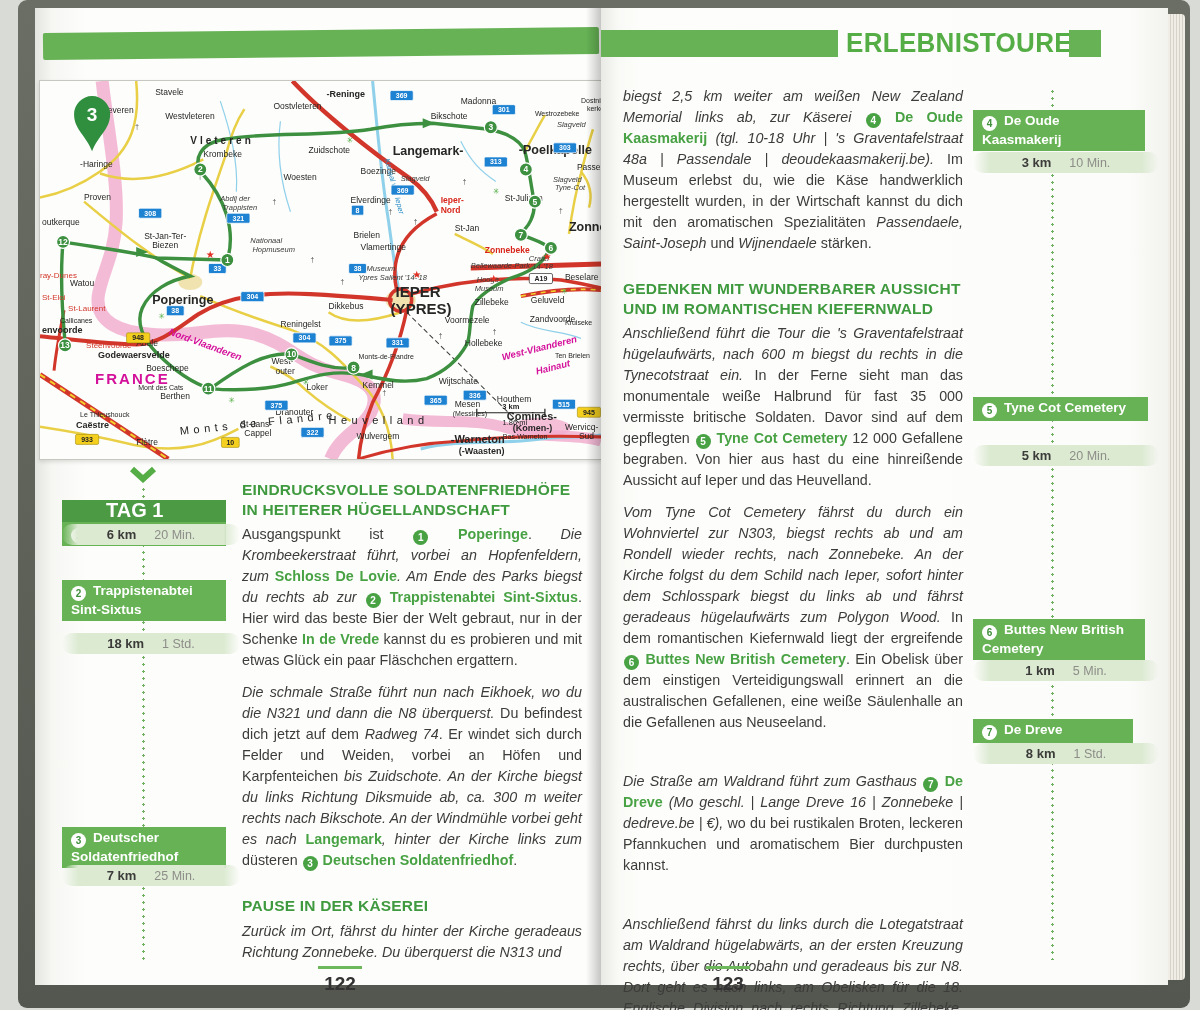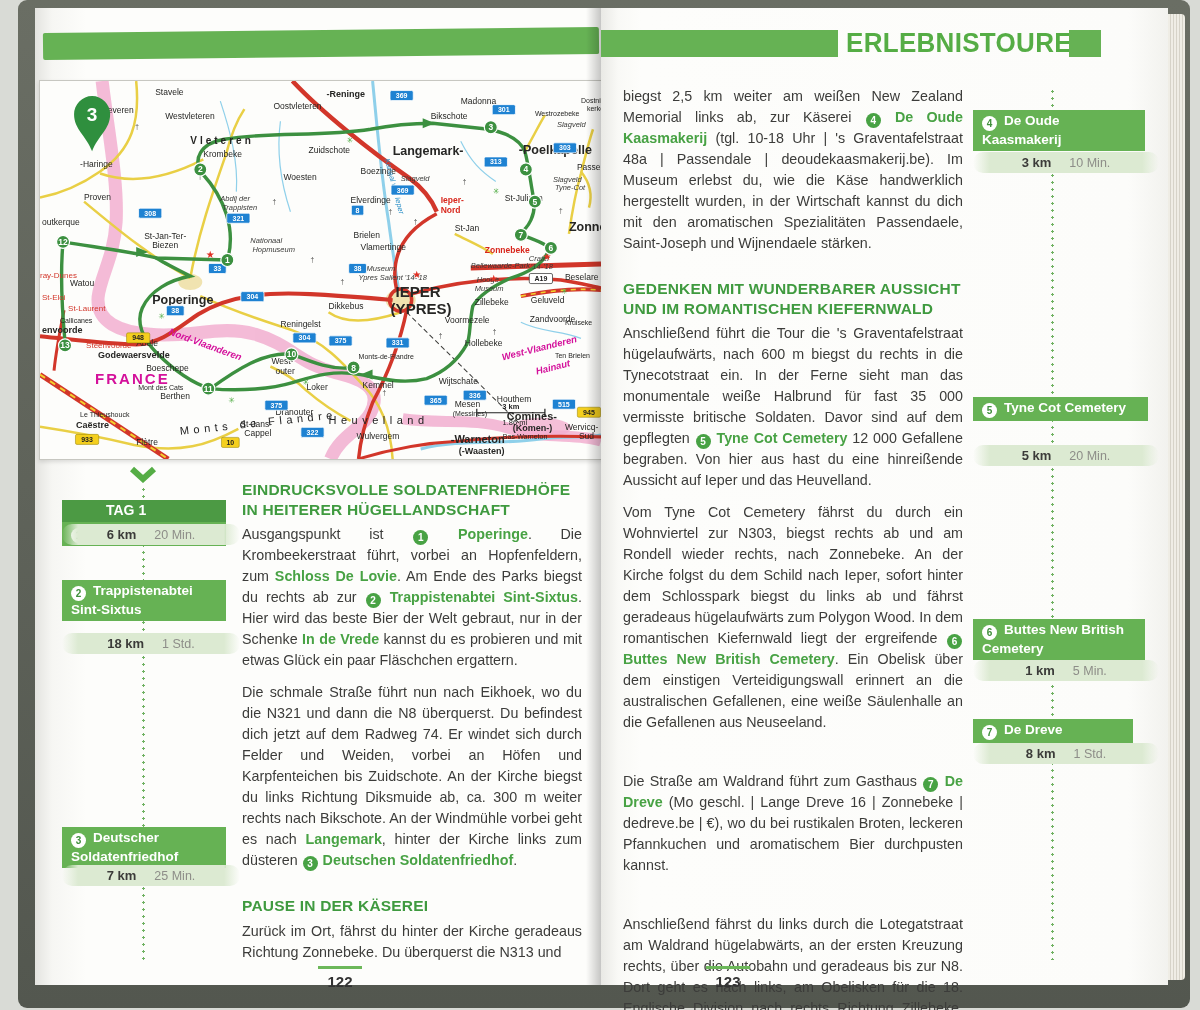--- a/index.html
+++ b/index.html
@@ -60,46 +60,46 @@
   .badge-t.dark{fill:#222}
   .scale-t{font-size:7.5px;fill:#222;text-anchor:middle}
   .pin-t{font-size:19px;font-weight:700;fill:#fff;text-anchor:middle}
   
   .chev{position:absolute;}
   .dotline{position:absolute;width:3px;
     background-image:radial-gradient(circle at 50% 50%,#6fb161 1.1px,rgba(0,0,0,0) 1.3px);
     background-size:3px 7px;background-repeat:repeat-y;}
   .sbar{position:absolute;background:var(--bar-green);color:#fff;font-weight:700;
     font-size:13.5px;line-height:17px;padding:2px 8px 3px 9px;}
-  .sbar.dayb{background:var(--bar-dark-green);padding-left:44px;font-size:14px;}
+  .sbar.dayb{background:var(--bar-dark-green);padding-left:44px;font-size:20px;}
   .nbadge{display:inline-flex;width:15px;height:15px;border-radius:50%;background:#fff;
     color:#3f8f3b;font-size:10px;font-weight:700;align-items:center;justify-content:center;
     margin-right:7px;vertical-align:-2px;}
   .dist-row{position:absolute;height:21px;display:flex;align-items:center;
     justify-content:center;gap:18px;border-radius:10px;
     background:linear-gradient(90deg,rgba(220,234,206,0) 0%,var(--highlight-green) 9%,var(--highlight-green) 91%,rgba(220,234,206,0) 100%);}
   .dist{font-weight:700;font-size:13px;color:#3b3b39}
   .time{font-size:12.5px;color:var(--muted-text)}
   
   .article{position:absolute;width:340px;}
   .article h3{color:#3f9a3f;font-size:15.5px;line-height:19.5px;letter-spacing:0.2px;
     margin-bottom:5px;font-weight:700;}
   .article h3.mid{margin-top:25px;}
   .article p{font-size:14.3px;line-height:21px;text-align:justify;margin-top:11px;color:var(--body-text);}
   .article p.first{margin-top:0;}
   .article p.gap-lg{margin-top:38px;}
-  .it{}
+  .it{font-style:italic}
   .gr{color:var(--text-green);font-weight:700}
   .wp{display:inline-flex;width:15px;height:15px;border-radius:50%;background:var(--text-green);
     color:#fff;font-size:10px;font-weight:700;align-items:center;justify-content:center;
     vertical-align:-2px;margin:0 1px;}
   
   .pnum{position:absolute;width:60px;text-align:center;}
   .pnum .rule{width:44px;height:3px;background:#6cb85a;margin:0 auto 4px auto;}
-  .pnum .n{font-size:15px;font-weight:700;color:#333;}
+  .pnum .n{font-size:19px;font-weight:700;color:#333;}
 </style>
 </head>
 <body>
 
 <div class="stage">
   <div class="cover"></div>
 
   <div class="page page-left">
     <div class="hbar hbar-left"></div>
 

